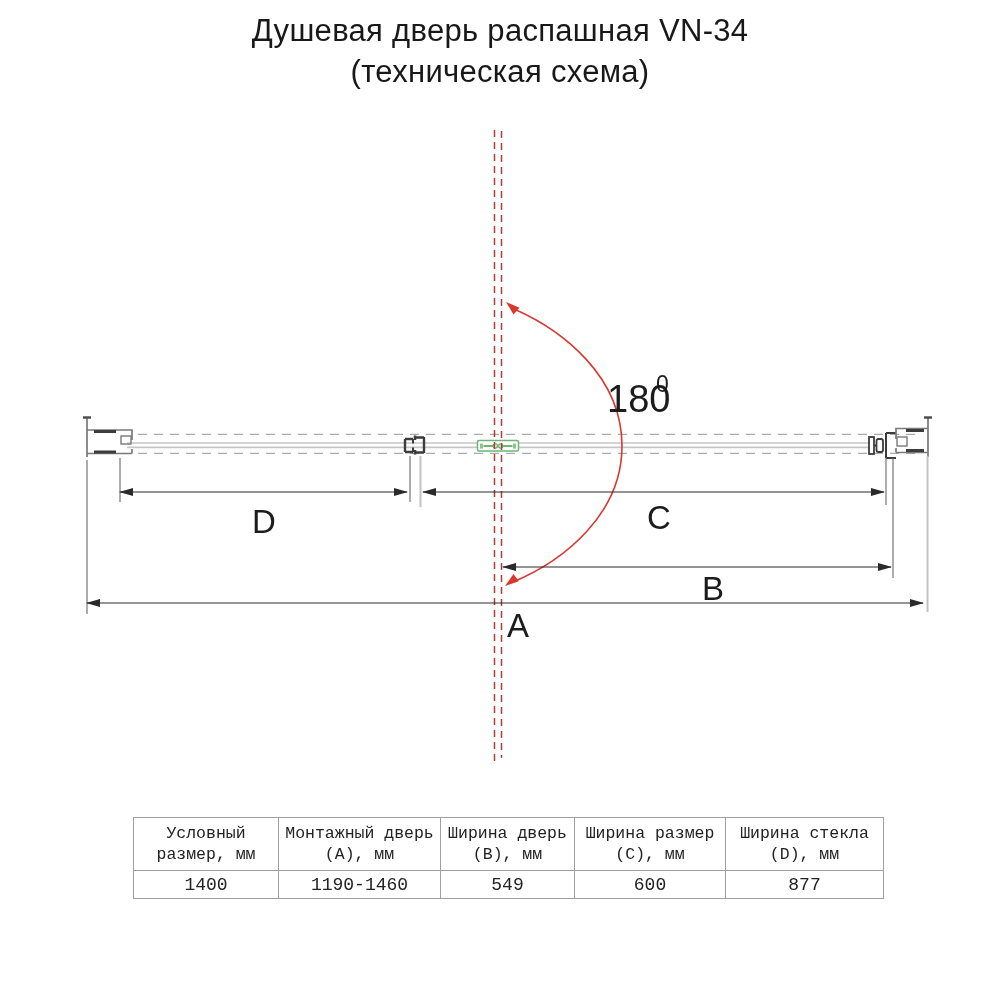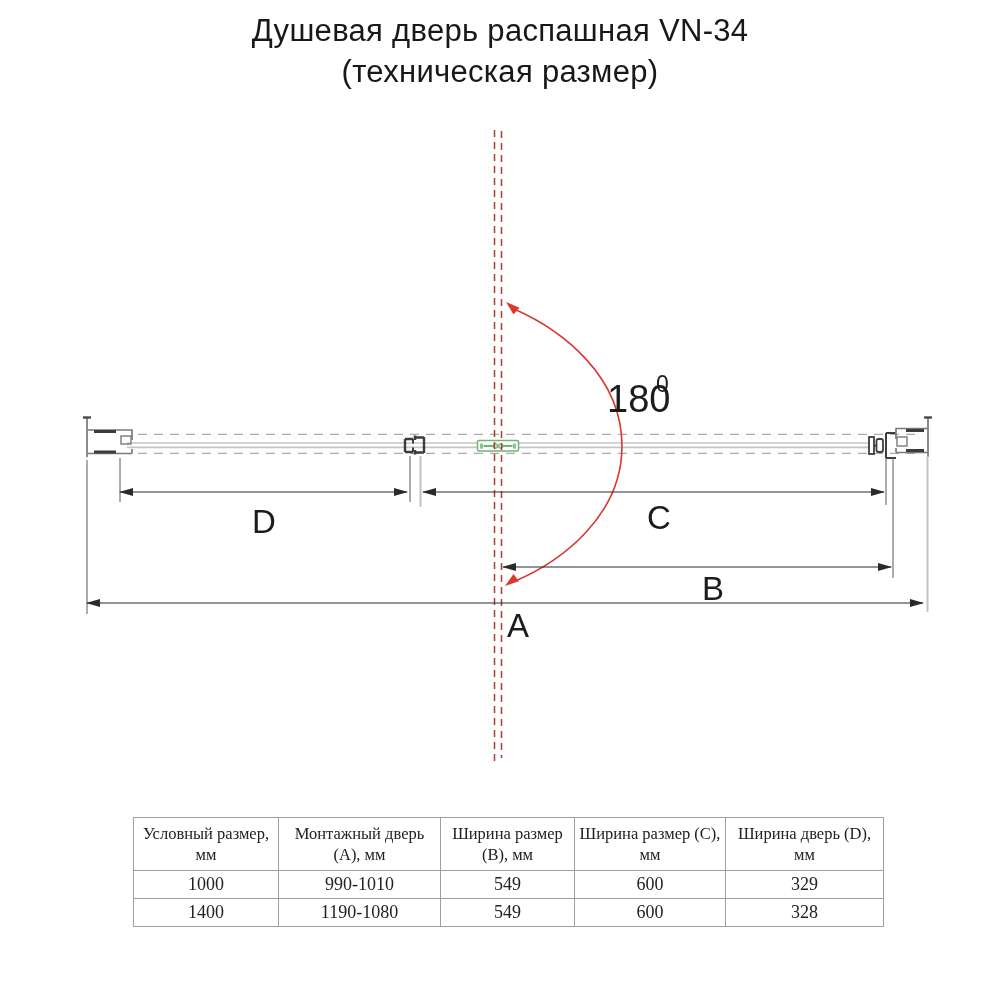--- a/index.html
+++ b/index.html
@@ -11,36 +11,36 @@
     position:absolute;top:10px;left:0;width:1000px;text-align:center;
     font-size:31px;line-height:41px;letter-spacing:.3px;color:#181818;
   }
   .diagram-svg{position:absolute;top:0;left:0;}
   .dim-label{font-size:33px;fill:#1c1c1c;}
   .angle-main{font-size:38px;fill:#1c1c1c;}
   .angle-sup{font-size:23px;fill:#1c1c1c;}
   .size-table{
     position:absolute;left:133px;top:817px;width:750px;
     border-collapse:collapse;table-layout:fixed;
-    font-family:Liberation Serif, serif;color:#222;
+    font-family:Liberation Mono, monospace;color:#222;
   }
   .size-table th,.size-table td{
     border:1px solid #9f9f9f;text-align:center;vertical-align:middle;
   }
   .size-table th{font-weight:400;font-size:16.5px;line-height:21px;padding:4px 2px;height:44px;}
   .size-table td{font-size:18px;height:27px;padding:0 2px;}
 </style>
 </head>
 <body>
 
 <div class="page">
 
   <div class="title-block">
     <div>Душевая дверь распашная VN-34</div>
-    <div>(техническая размер)</div>
+    <div>(техническая схема)</div>
   </div>
 
   <svg class="diagram-svg" width="1000" height="800" viewBox="0 0 1000 800">
     <defs>
       <marker id="arrBlk" markerWidth="14" markerHeight="8" refX="13" refY="4" orient="auto-start-reverse" markerUnits="userSpaceOnUse">
         <path d="M0,0 L14,4 L0,8 Z" fill="#2a2a2a"></path>
       </marker>
     </defs>
 
     <g stroke="#ababab" stroke-width="1.3" stroke-dasharray="9 7">
@@ -137,36 +137,29 @@
       <col style="width:145px">
         <col style="width:162px">
         <col style="width:134px">
       <col style="width:151px">
         <col style="width:158px">
     </colgroup>
     <thead>
         <tr>
           <th>Условный размер, мм</th>
           <th>Монтажный дверь (A), мм</th>
-          <th>Ширина размер (B), мм</th>
+          <th>Ширина дверь (B), мм</th>
           <th>Ширина размер (C), мм</th>
-          <th>Ширина дверь (D), мм</th>
+          <th>Ширина стекла (D), мм</th>
         </tr>
       </thead>
     <tbody>
         <tr>
-          <td>1000</td>
-          <td>990-1010</td>
+          <td>1400</td>
+          <td>1190-1460</td>
           <td>549</td>
           <td>600</td>
-          <td>329</td>
-        </tr>
-        <tr>
-          <td>1400</td>
-          <td>1190-1080</td>
-          <td>549</td>
-          <td>600</td>
-          <td>328</td>
+          <td>877</td>
         </tr>
       </tbody>
   </table>
 
 </div>
 
 </body></html>

